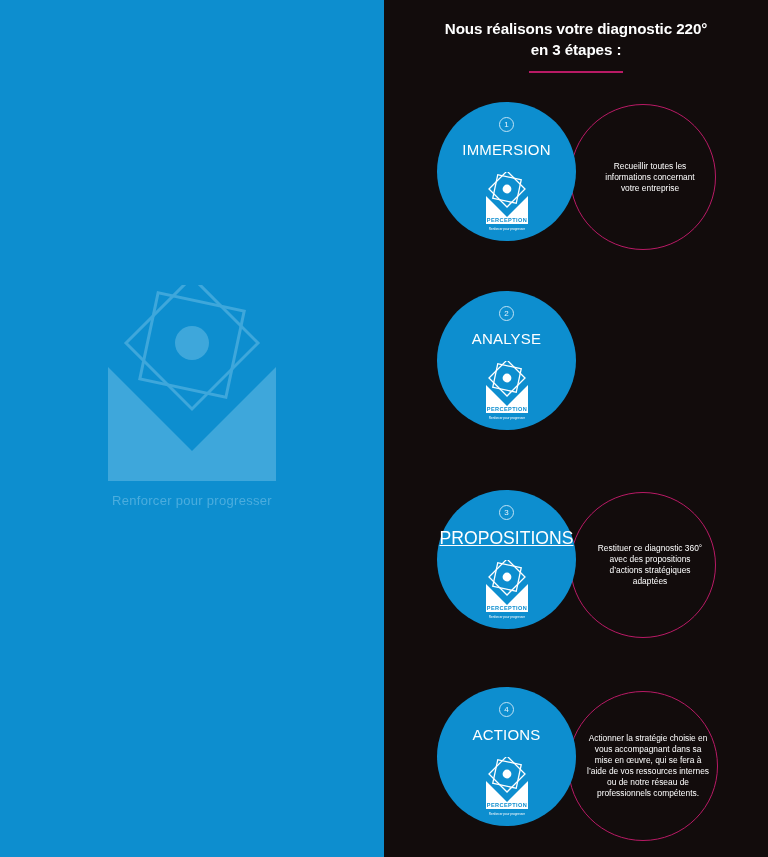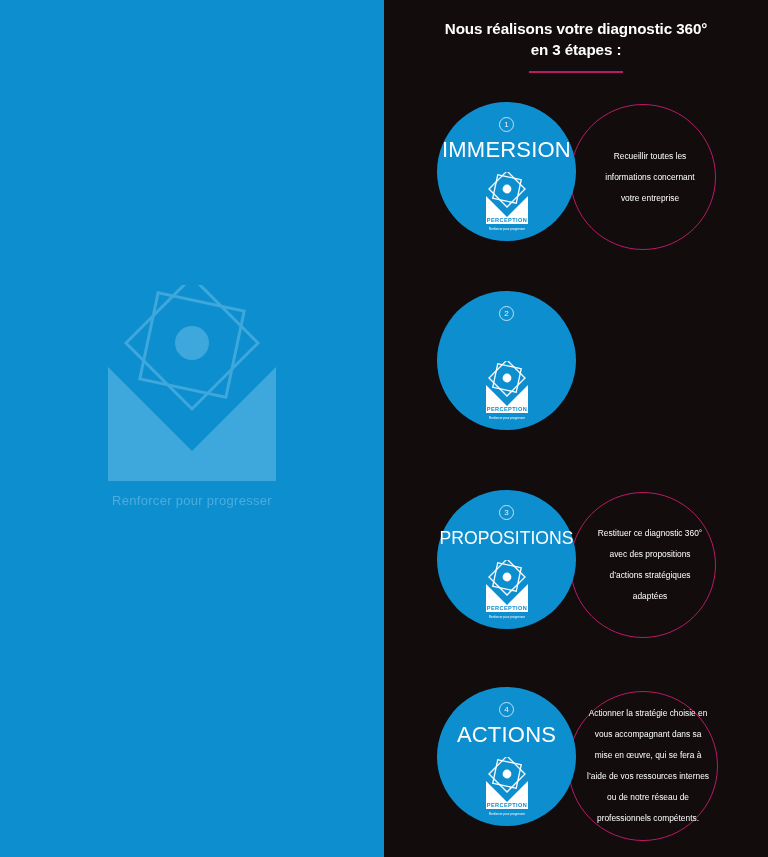--- a/index.html
+++ b/index.html
@@ -101,21 +101,21 @@
   .step-row[data-step="4"] .desc-circle {
     width: 150px;
     height: 150px;
     top: 8px;
     left: 184px;
     justify-content: center;
   }
   .desc-text {
     color: #ffffff;
     font-size: 8.4px;
-    line-height: 21px;
+    line-height: 11px;
     text-align: center;
     width: 122px;
     padding-left: 14px;
     box-sizing: border-box;
   }
   .step-row[data-step="4"] .desc-text {
     width: 132px;
     padding-left: 10px;
   }
 
@@ -146,26 +146,26 @@
     box-sizing: border-box;
   }
 
   .step-title {
     position: absolute;
     left: 0;
     top: 36px;
     width: 139px;
     text-align: center;
     color: #ffffff;
-    font-size: 22px;
+    font-size: 15px;
     line-height: 24px;
     letter-spacing: 0.2px;
     white-space: nowrap;
   }
-  .step-row[data-step="3"] .step-title { font-size: 17.6px; letter-spacing: 0px; }
+  .step-row[data-step="3"] .step-title { font-size: 17.6px; letter-spacing: 0px; text-decoration: underline; }
 
   .circle-logo {
     position: absolute;
     left: 50%;
     top: 70px;
     margin-left: -25px;
     width: 50px;
     height: 62px;
   }
   .circle-logo svg { display: block; width: 50px; height: 62px; }
@@ -187,21 +187,21 @@
 
         <path d="M12 82 L12 196 L180 196 L180 82 L96 166 Z" fill="#3ea7db"></path>
       </svg>
     </div>
     <div style="position:absolute;left:96px;top:493px;width:192px;text-align:center;color:#4badde;font-size:13px;letter-spacing:0.3px;">Renforcer pour progresser</div>
   </div>
 
   <div id="steps-panel">
 
     <div id="heading-block">
-      <span class="heading-line">Nous réalisons votre diagnostic 360°</span>
+      <span class="heading-line">Nous réalisons votre diagnostic 220°</span>
       <span class="heading-line">en 3 étapes :</span>
     </div>
     <div id="heading-rule"></div>
 
     <div class="step-row" data-step="1">
       <div class="desc-circle">
         <div class="desc-text">Recueillir toutes les informations concernant votre entreprise</div>
       </div>
       <div class="title-circle">
         <div class="step-number">1</div>
@@ -215,20 +215,21 @@
             <text x="25" y="50" text-anchor="middle" fill="#0d8ecf" font-family="Liberation Sans, sans-serif" font-size="5.6" font-weight="bold" letter-spacing="0.4">PERCEPTION</text>
             <text x="25" y="58" text-anchor="middle" fill="#ffffff" font-family="Liberation Sans, sans-serif" font-size="3.1">Renforcer pour progresser</text>
           </svg>
         </div>
       </div>
     </div>
 
     <div class="step-row" data-step="2">
       <div class="title-circle">
         <div class="step-number">2</div>
+        <div class="step-title">ANALYSE</div>
         <div class="circle-logo">
           <svg viewBox="0 0 50 62" xmlns="http://www.w3.org/2000/svg">
             <path d="M7 17 L25 -1 L43 17 L25 35 Z" fill="none" stroke="#ffffff" stroke-width="1.3"></path>
             <path d="M13 5 L37 5 L37 29 L13 29 Z" fill="none" stroke="#ffffff" stroke-width="1.3" transform="rotate(12 25 17)"></path>
             <circle cx="25" cy="17" r="4.4" fill="#ffffff"></circle>
             <path d="M4 24 L4 52 L46 52 L46 24 L25 45 Z" fill="#ffffff"></path>
             <text x="25" y="50" text-anchor="middle" fill="#0d8ecf" font-family="Liberation Sans, sans-serif" font-size="5.6" font-weight="bold" letter-spacing="0.4">PERCEPTION</text>
             <text x="25" y="58" text-anchor="middle" fill="#ffffff" font-family="Liberation Sans, sans-serif" font-size="3.1">Renforcer pour progresser</text>
           </svg>
         </div>

